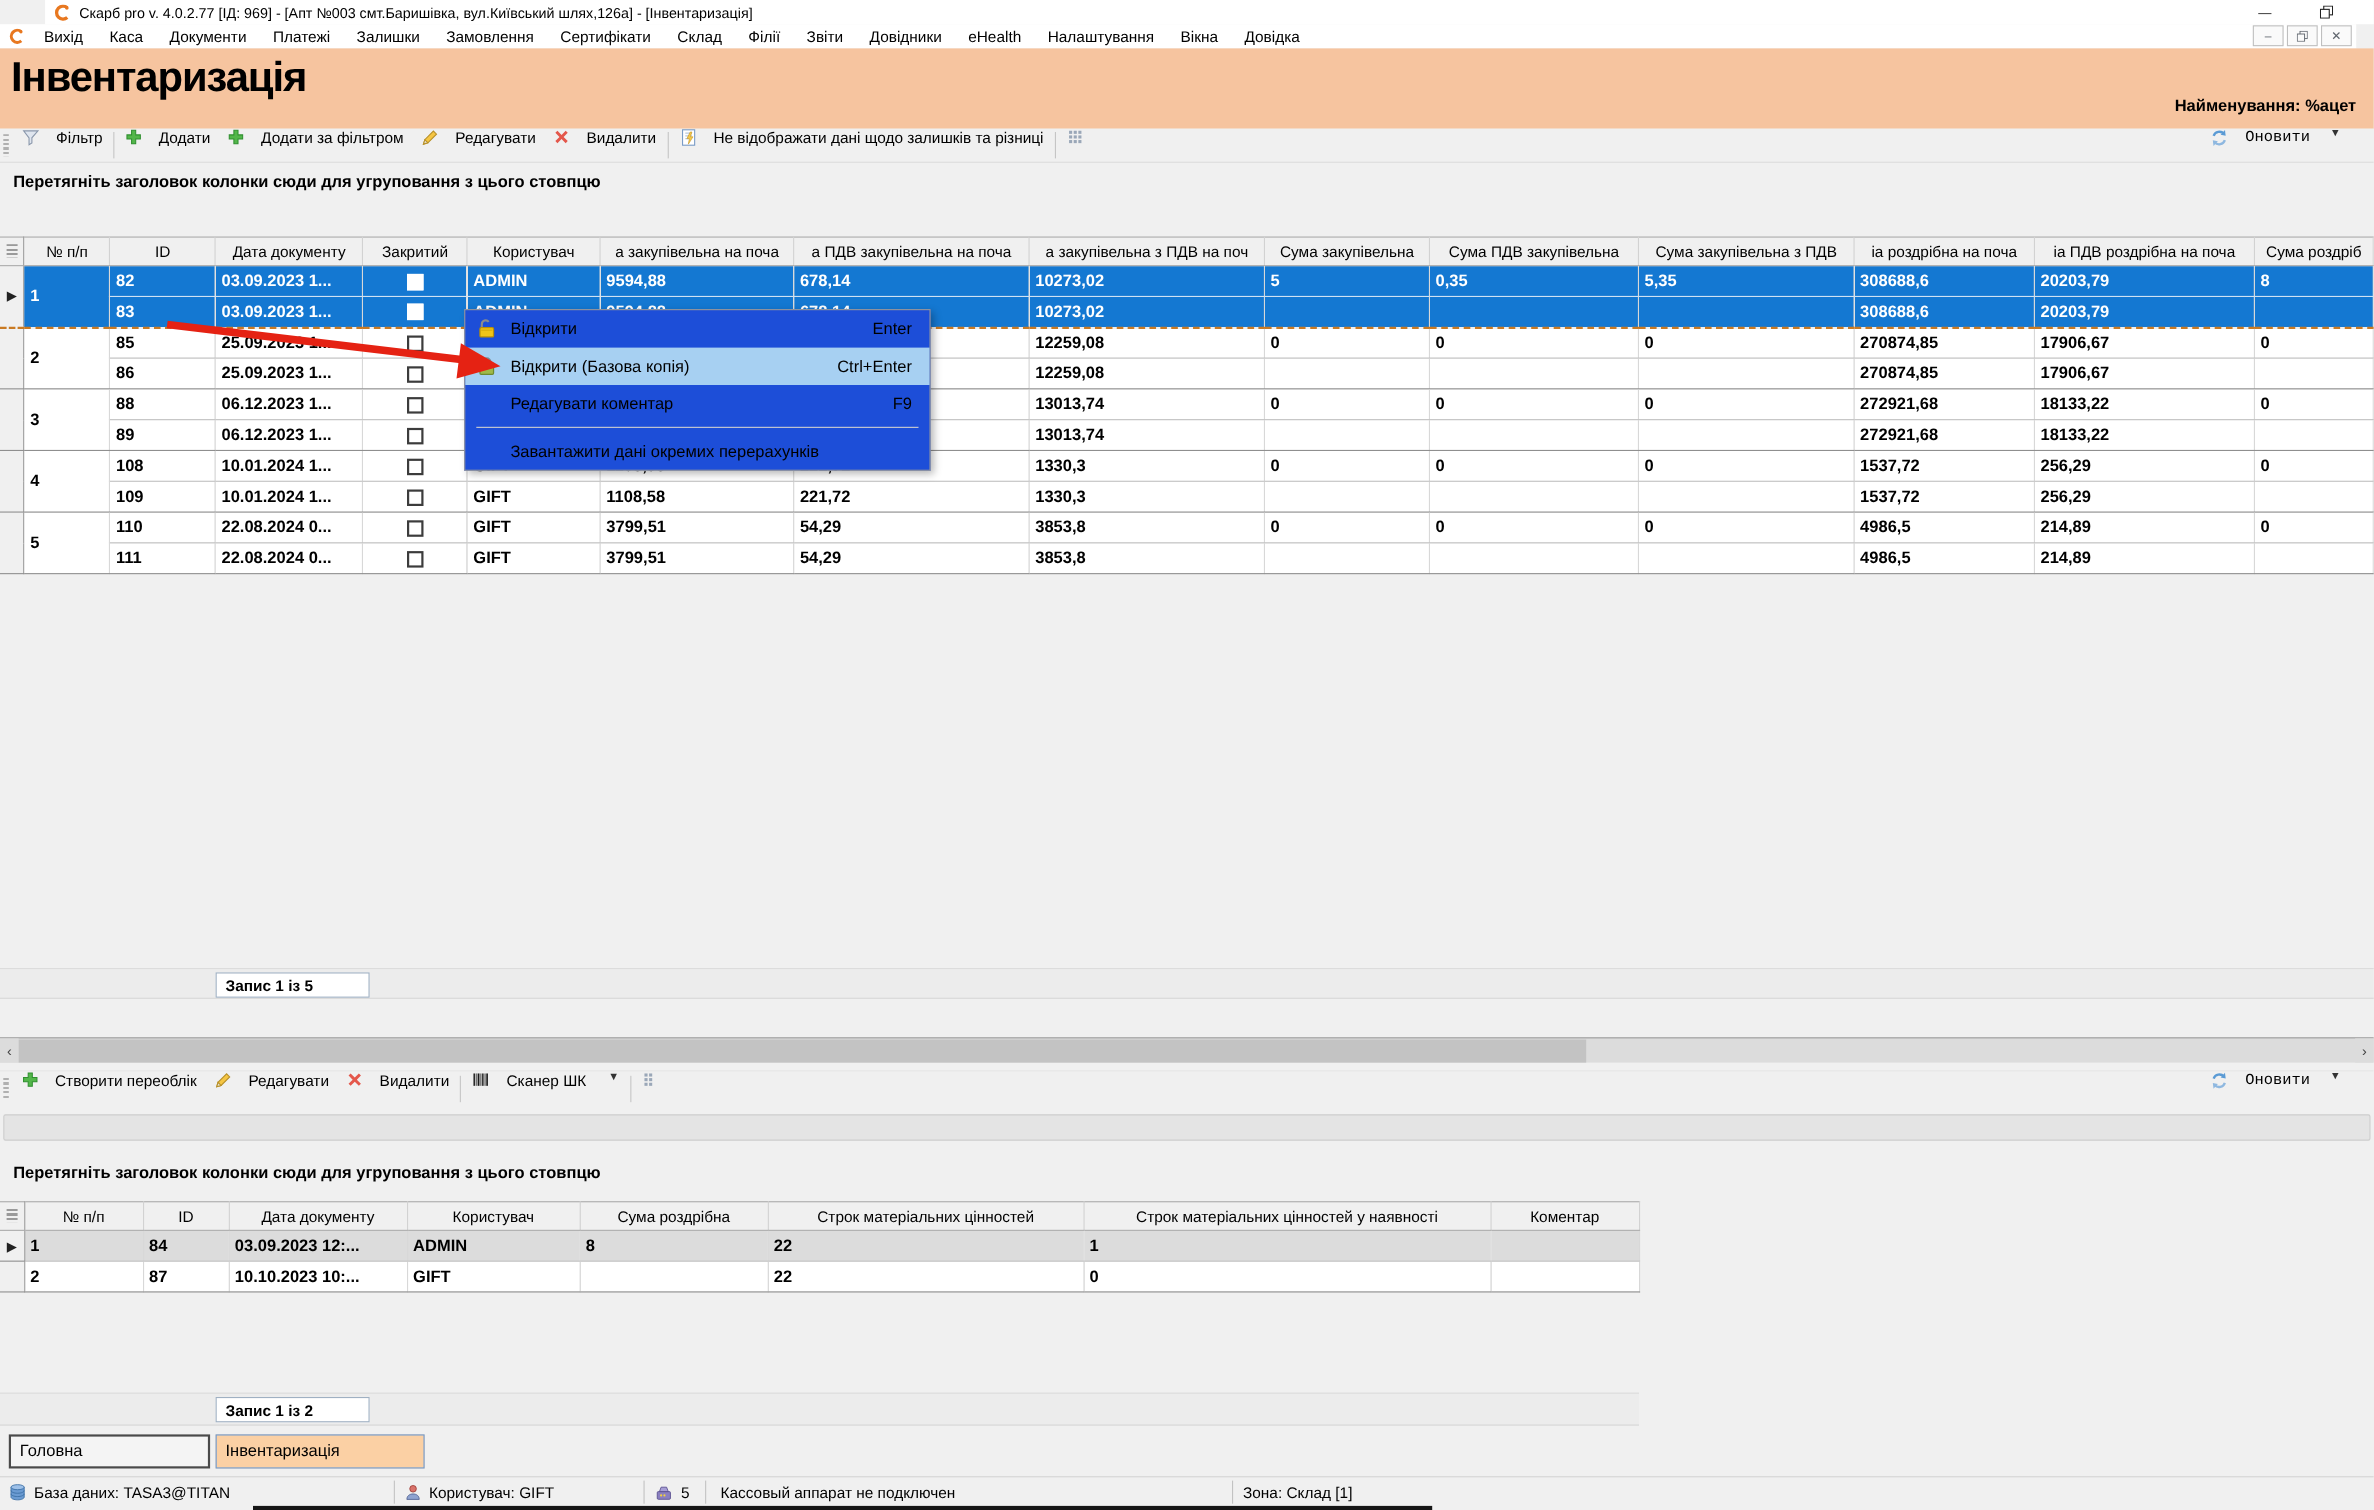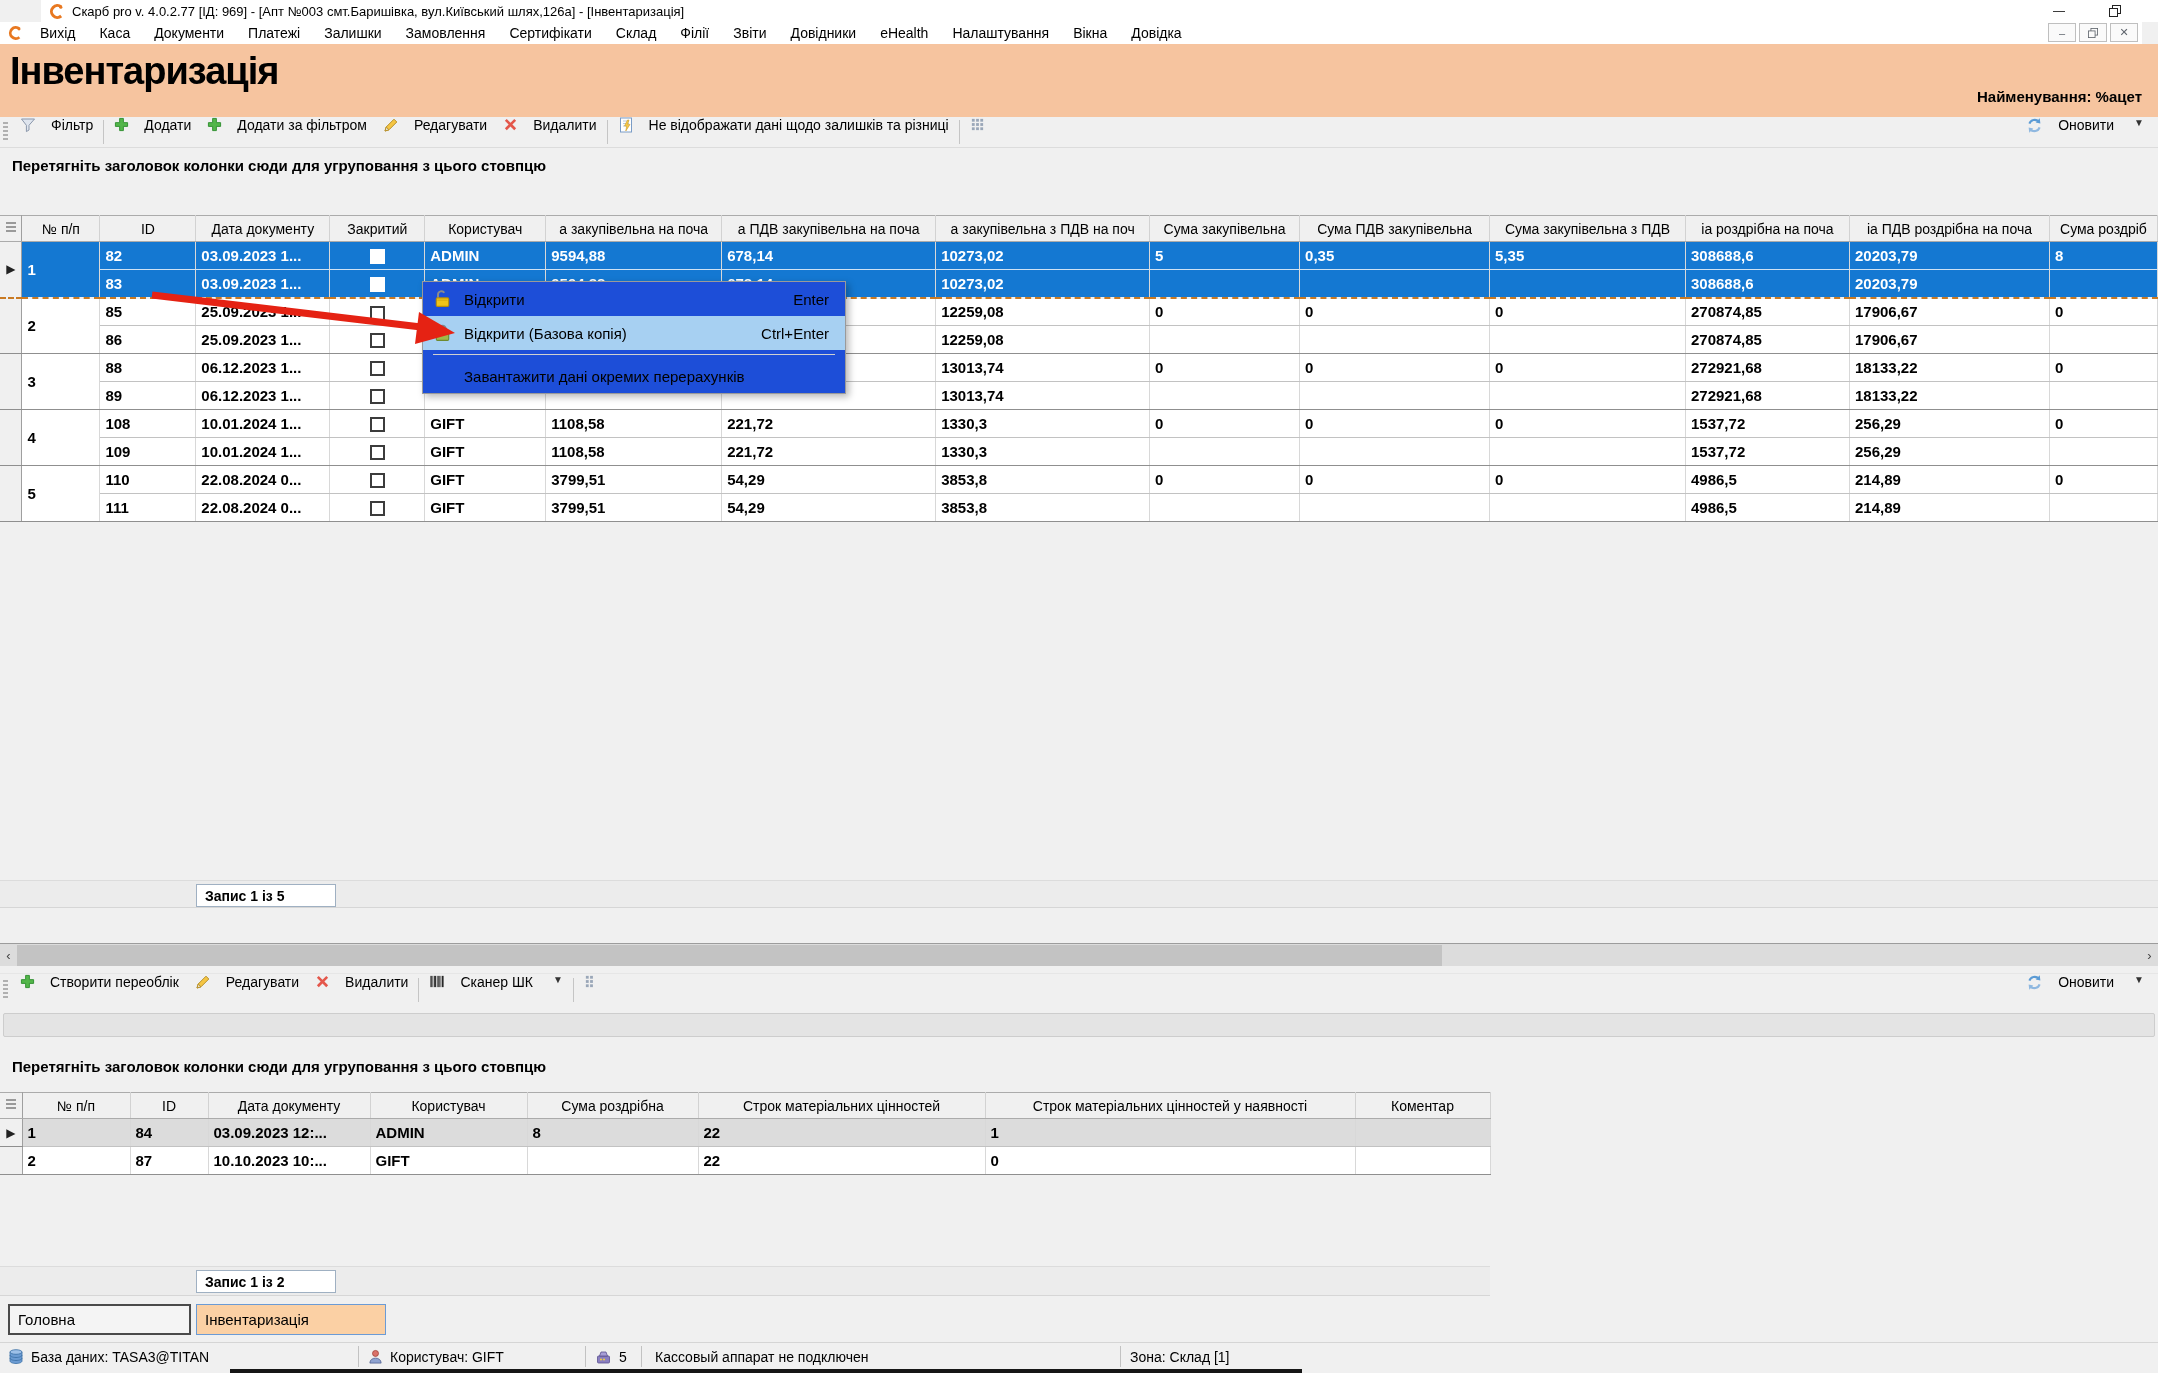--- a/index.html
+++ b/index.html
@@ -30,21 +30,21 @@
   
   .toolbar { position:absolute; left:0; width:2158px; background:#f0f0f0; display:flex;
     align-items:center; font-size:14px; }
   #toolbar1 { top:117px; height:31px; border-bottom:1px solid #dcdcdc; }
   #toolbar2 { top:973px; height:33px; border-top:1px solid #e6e6e6; }
   .grip { width:5px; height:20px; margin:0 4px 0 3px;
     background:repeating-linear-gradient(to bottom,#b0b0b0 0 2px,transparent 2px 4px); }
   .titem { display:flex; align-items:flex-start; gap:15px; padding:0 8px; height:100%; white-space:nowrap; }
   .tsep { width:1px; height:24px; background:#c5c5c5; margin:0 2px; }
   .caret { font-size:10px; color:#333; margin-left:5px; }
-  .rbtn { position:absolute; right:6px; top:0; }
+  .rbtn { position:absolute; right:24px; top:0;font-family:Liberation Mono, monospace; }
   svg.ic { display:block; }
   
   .grouphint { position:absolute; left:12px; font-size:15px; font-weight:bold; }
   #hint1 { top:157px; }
   #hint2 { top:1058px; }
   
   .gridhost { position:absolute; left:0; }
   #table1 { top:215px; }
   #table2 { top:1092px; }
   table.grid-table { border-collapse:collapse; table-layout:fixed; }
@@ -633,20 +633,25 @@
     <span class="cicon">
       <svg width="19" height="18" viewBox="0 0 16 16">
         <path d="M5 7V4.6a3 3 0 016 0V7" fill="none" stroke="#7a8a94" stroke-width="1.7"></path>
         <rect x="2.5" y="7" width="11" height="7.5" rx="1" fill="#9fb949" stroke="#6e8a2f"></rect>
         <path d="M3.5 9h9" stroke="#87a239" stroke-width="1"></path>
       </svg>
     </span>
     <span class="clabel">Відкрити (Базова копія)</span>
     <span class="cshort">Ctrl+Enter</span>
   </div>
+  <div class="citem">
+    <span class="cicon"></span>
+    <span class="clabel">Редагувати коментар</span>
+    <span class="cshort">F9</span>
+  </div>
   <div class="csep"></div>
   <div class="citem">
     <span class="cicon"></span>
     <span class="clabel">Завантажити дані окремих перерахунків</span>
   </div>
 </div>
 
 <svg class="overlay">
   <line x1="152" y1="295" x2="421" y2="327" stroke="#e52213" stroke-width="7"></line>
   <polygon points="455,333 419,312 415,344" fill="#e52213"></polygon>

